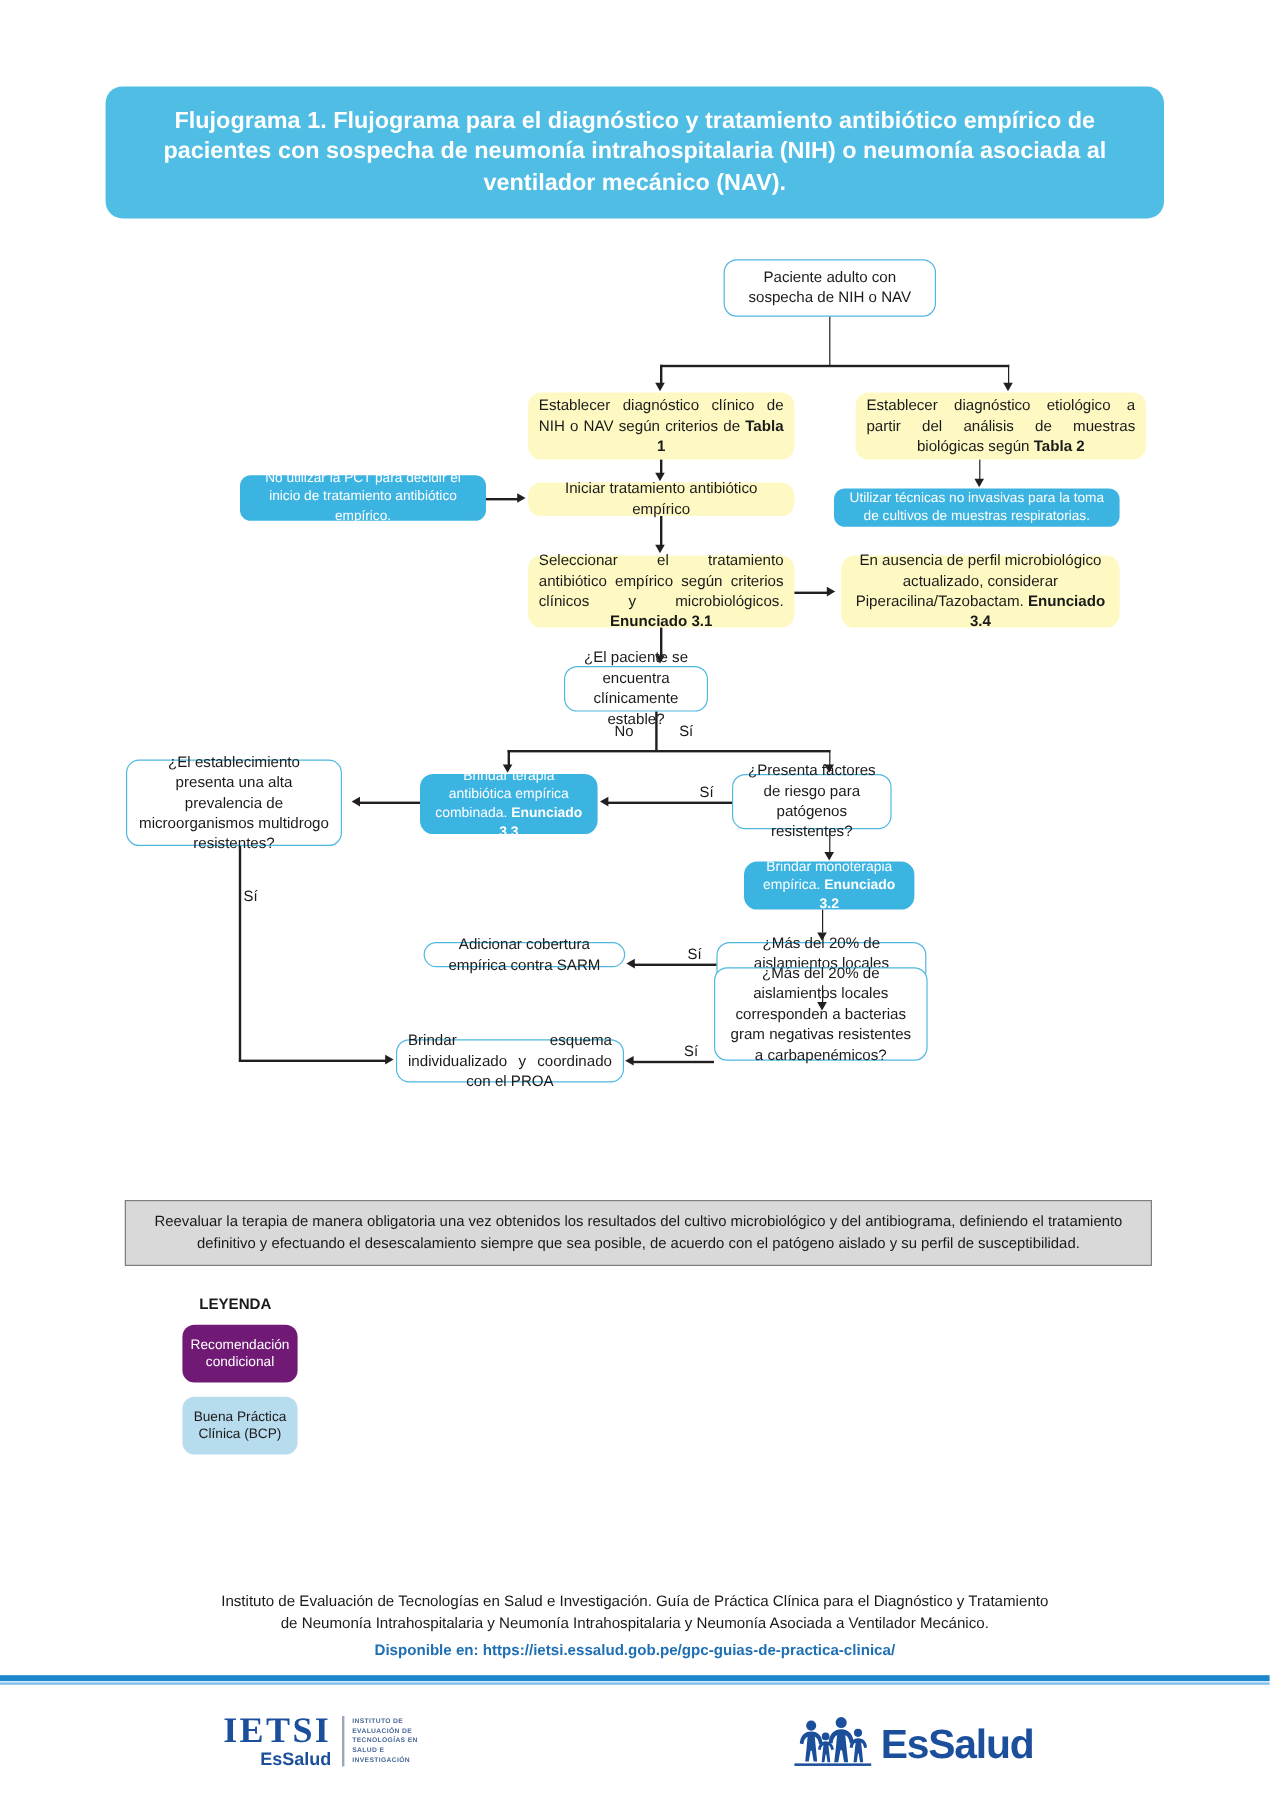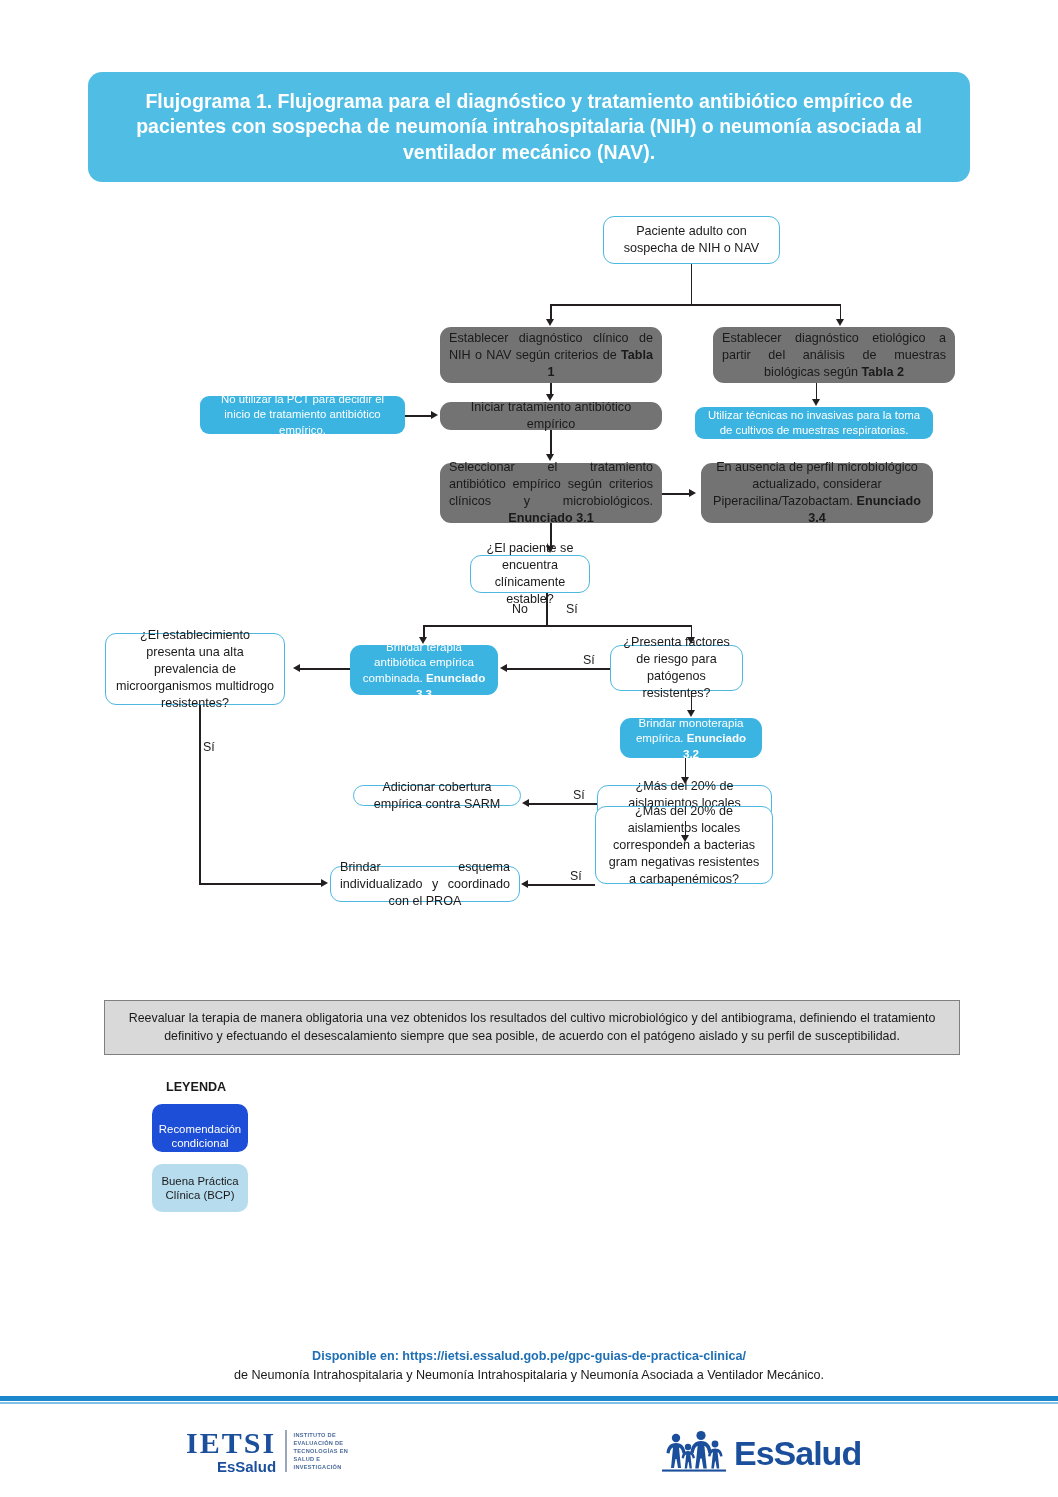--- a/index.html
+++ b/index.html
@@ -57,21 +57,21 @@
   .node b { font-weight: bold; }
 
   
   .node.white {
     background: #ffffff;
     border: 1.8px solid #4fb8e0;
     color: #1a1a1a;
   }
   
   .node.light {
-    background: #737373;
+    background: #fef9c3;
     border: none;
     color: #1a1a1a;
   }
   
   .node.strong {
     background: #3cb4e2;
     border: none;
     color: #ffffff;
   }
   .just { text-align: justify; text-align-last: center; }
@@ -148,21 +148,21 @@
     border-radius: 10px;
     display: flex;
     align-items: center;
     justify-content: center;
     text-align: center;
     font-size: 11.4px;
     line-height: 1.25;
     box-sizing: border-box;
     padding: 2px 4px;
   }
-  .leg-box.strong { background: #1d4ed8; color: #ffffff; align-items: flex-end; }
+  .leg-box.strong { background: #701a75; color: #ffffff; }
   .leg-box.light  { background: #b7dcee; color: #1a1a1a; }
 
   
   #footer-text {
     position: absolute;
     left: 129px;
     top: 1325px;
     width: 800px;
     text-align: center;
     font-size: 12.6px;
@@ -387,23 +387,24 @@
   <div id="legend-title">LEYENDA</div>
   <div class="leg-box strong" style="margin-top:10px;">
     <span>Recomendación condicional</span>
   </div>
   <div class="leg-box light" style="margin-top:12px;">
     <span>Buena Práctica Clínica (BCP)</span>
   </div>
 </div>
 
 <div id="footer-text">
+  <span>Instituto de Evaluación de Tecnologías en Salud e Investigación. Guía de Práctica Clínica para el Diagnóstico y Tratamiento</span>
   <br>
+  <span>de Neumonía Intrahospitalaria y Neumonía Intrahospitalaria y Neumonía Asociada a Ventilador Mecánico.</span>
   <span id="footer-link">Disponible en: https://ietsi.essalud.gob.pe/gpc-guias-de-practica-clinica/</span>
-  <span>de Neumonía Intrahospitalaria y Neumonía Intrahospitalaria y Neumonía Asociada a Ventilador Mecánico.</span>
 </div>
 
 <div id="blue-rule"></div>
 <div id="blue-rule-thin"></div>
 
 <div id="logo-ietsi">
   <div id="ietsi-word">
     <div id="ietsi-main">IETSI</div>
     <div id="ietsi-sub">EsSalud</div>
   </div>

